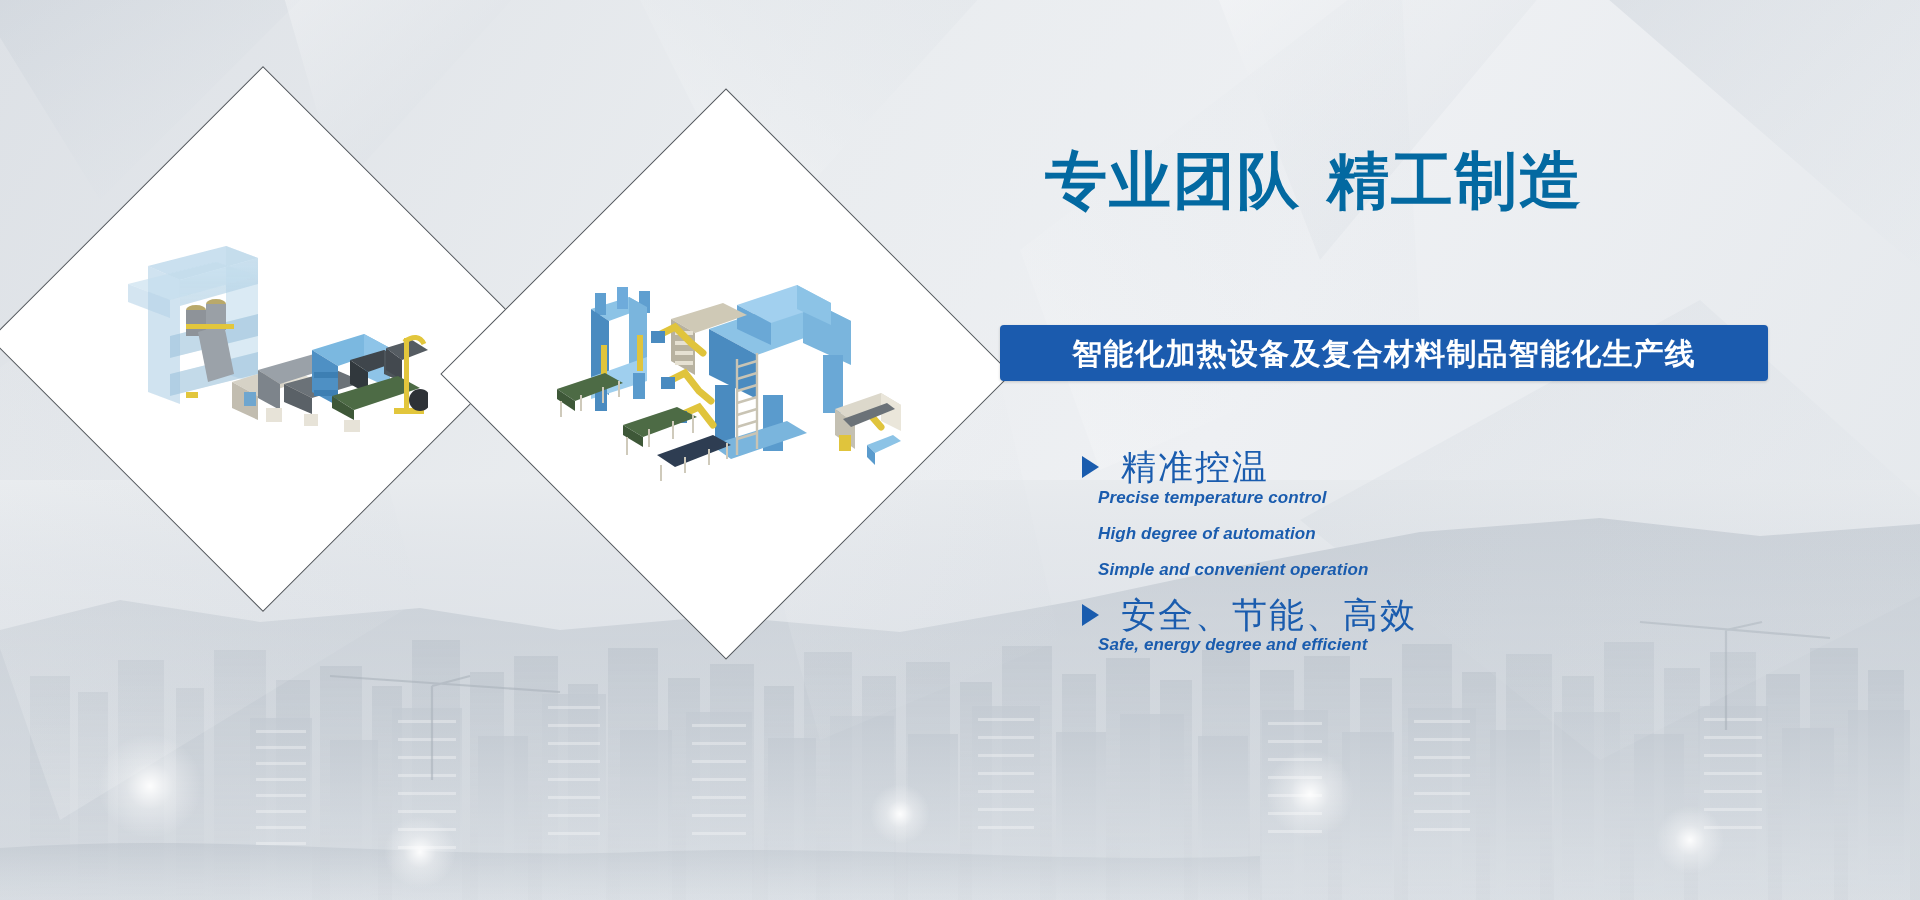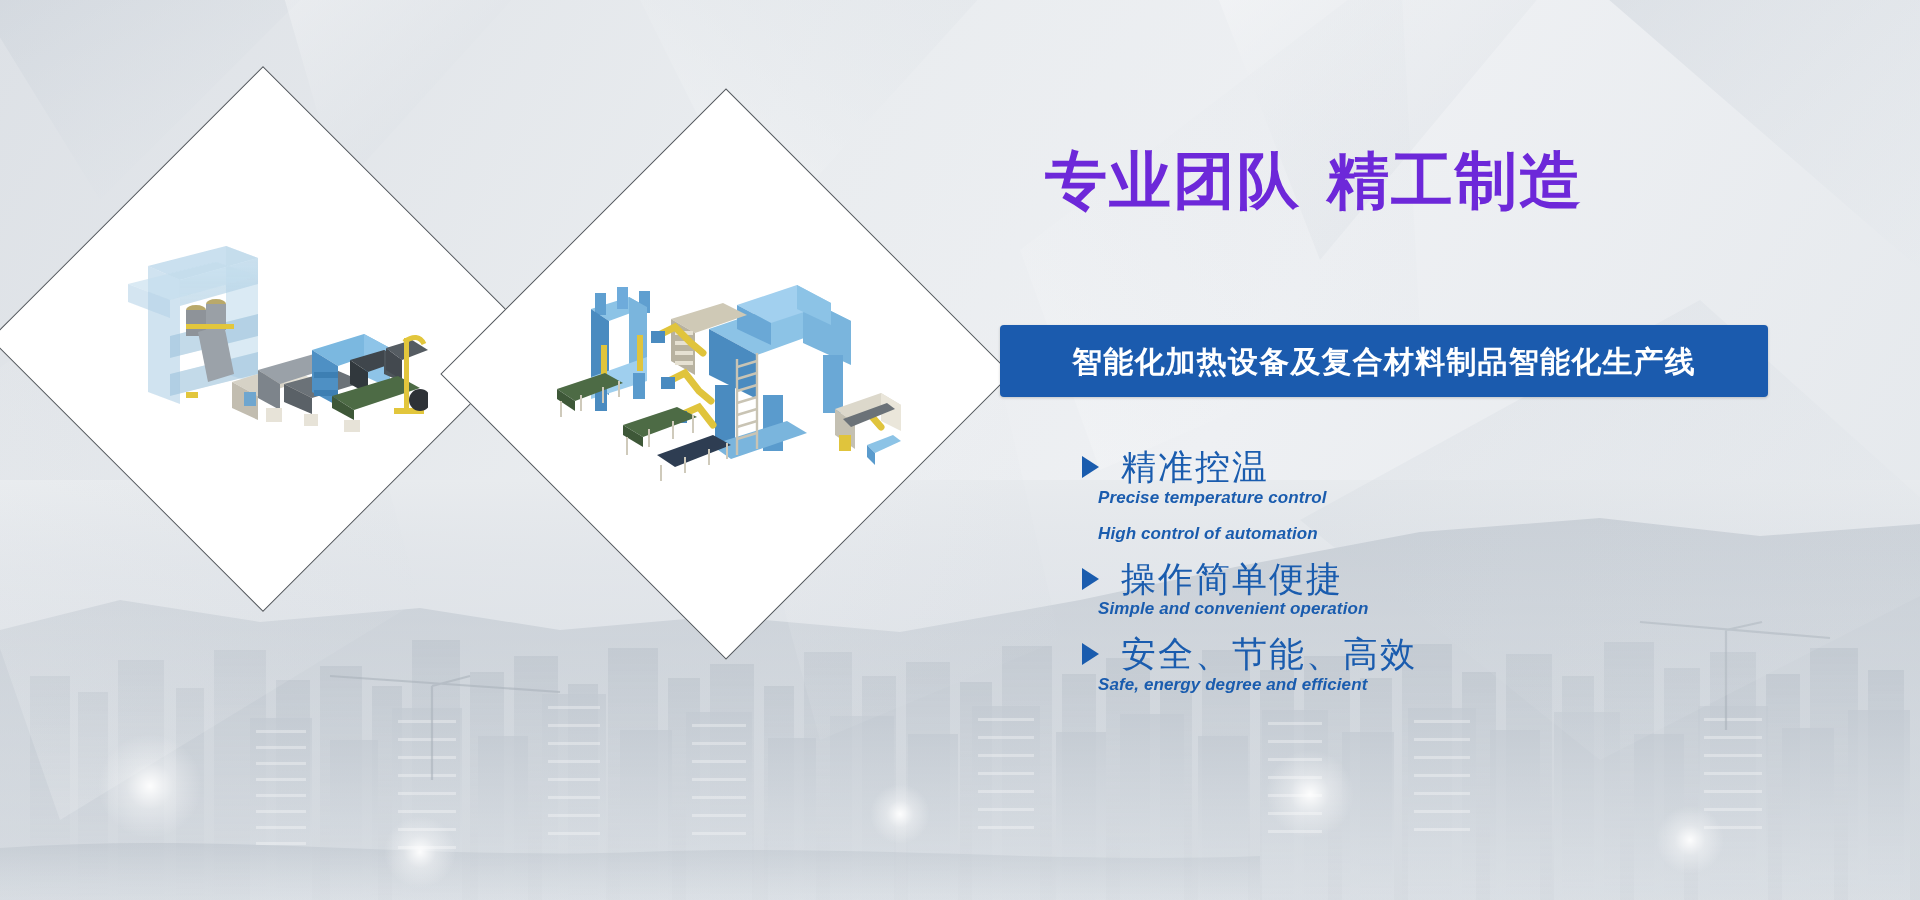--- a/index.html
+++ b/index.html
@@ -36,21 +36,21 @@
     position:absolute; inset:0;
     transform:rotate(-45deg);
     display:flex; align-items:center; justify-content:center;
   }
   .diamond .inner svg { display:block; }
 
   
   .headline {
     position:absolute;
     left:1045px; top:148px;
-    color:#6d28d9;
+    color:#0369a1;
     font-weight:bold;
     font-size:62px;
     letter-spacing:2px;
     line-height:1.05;
     white-space:nowrap;
   }
   .headline .gap { display:inline-block; width:26px; }
   .headline-en {
     position:absolute;
     left:1048px; top:205px;
@@ -58,21 +58,21 @@
     font-size:29px;
     font-weight:600;
     letter-spacing:0.2px;
     white-space:nowrap;
   }
   .headline-en .gap { display:inline-block; width:18px; }
 
   .banner {
     position:absolute;
     left:1000px; top:325px;
-    width:768px; height:72px;
+    width:768px; height:56px;
     background:#1b5bae;
     border-radius:4px;
     display:flex; flex-direction:column;
     align-items:center; justify-content:center;
     box-shadow:0 1px 3px rgba(0,0,0,.18);
   }
   .banner-cn {
     color:#ffffff; font-size:30px; font-weight:bold;
     letter-spacing:1.2px; white-space:nowrap; line-height:1.1;
   }
@@ -534,28 +534,24 @@
 
     <div class="feature">
       <div class="feature-row">
         <span class="tri"></span>
         <span class="feature-cn">精准控温</span>
       </div>
       <div class="feature-en">Precise temperature control</div>
     </div>
 
     <div class="feature">
-      <div class="feature-en">High control of automation</div>
+      <div class="feature-en">High degree of automation</div>
     </div>
 
     <div class="feature">
-      <div class="feature-row">
-        <span class="tri"></span>
-        <span class="feature-cn">操作简单便捷</span>
-      </div>
       <div class="feature-en">Simple and convenient operation</div>
     </div>
 
     <div class="feature">
       <div class="feature-row">
         <span class="tri"></span>
         <span class="feature-cn">安全、节能、高效</span>
       </div>
       <div class="feature-en">Safe, energy degree and efficient</div>
     </div>

